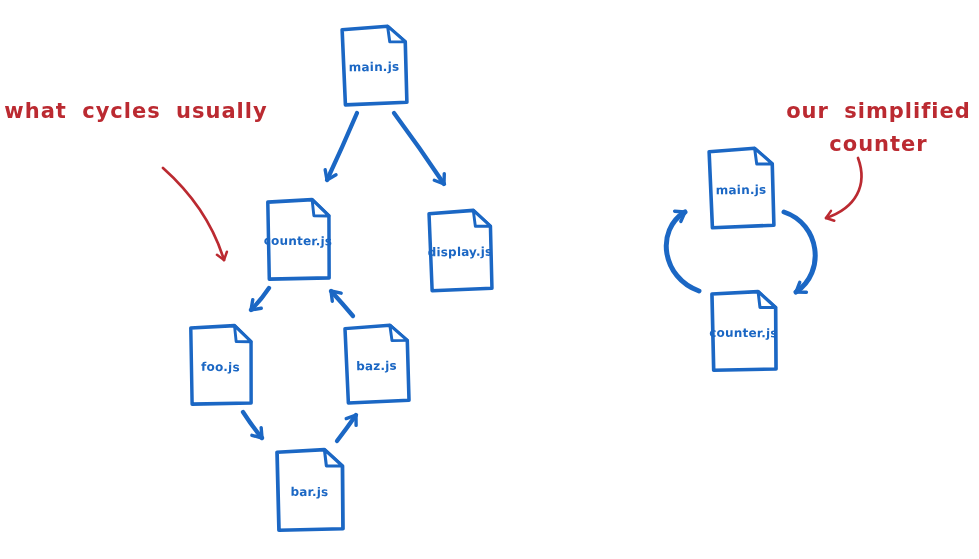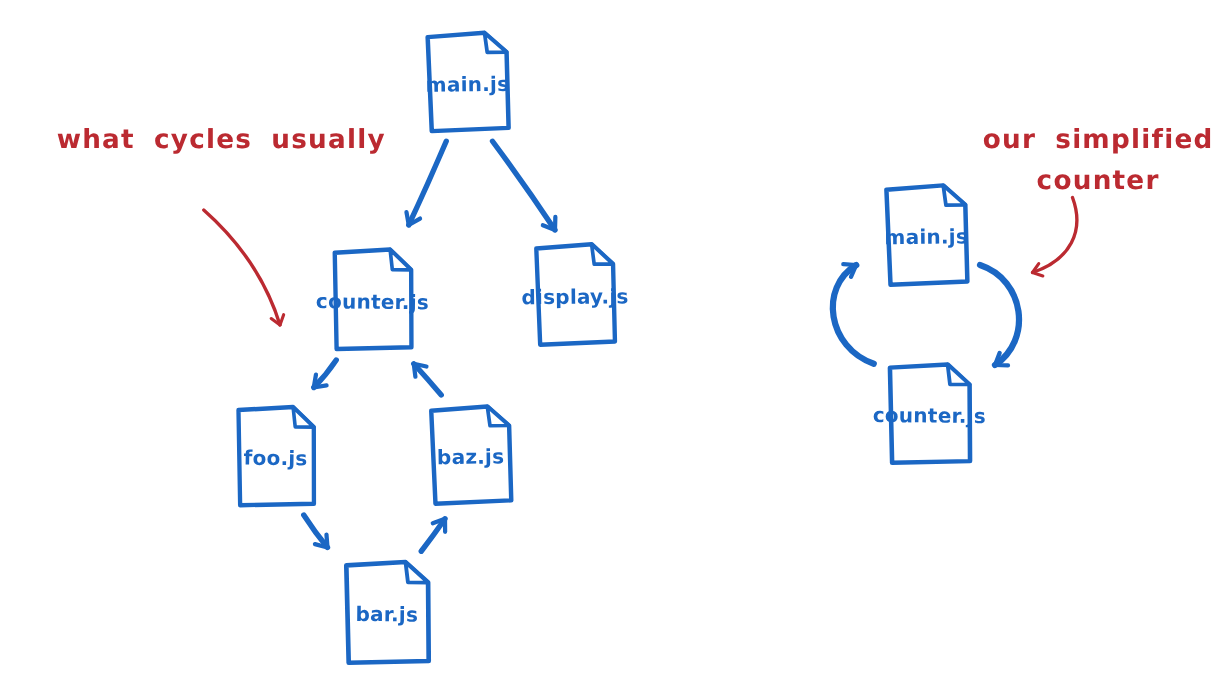--- a/index.html
+++ b/index.html
@@ -23,40 +23,40 @@
   .headblue{fill:none;stroke:var(--blue);stroke-width:3.4;stroke-linecap:round;stroke-linejoin:round;}
   .headred{fill:none;stroke:var(--red);stroke-width:2.5;stroke-linecap:round;stroke-linejoin:round;}
 
   
   .node{position:absolute;z-index:2;display:flex;align-items:center;justify-content:center;}
   .node svg.file{position:absolute;left:0;top:0;width:100%;height:100%;overflow:visible;}
   .node .page{fill:#ffffff;stroke:var(--blue);stroke-width:3.6;stroke-linejoin:round;stroke-linecap:round;}
   .node .fold{fill:#ffffff;stroke:var(--blue);stroke-width:3;stroke-linejoin:round;stroke-linecap:round;}
   .node .label{
     position:relative;z-index:1;margin-top:4px;
-    color:var(--blue);font-size:16px;font-weight:600;letter-spacing:.2px;
+    color:var(--blue);font-size:12px;font-weight:600;letter-spacing:.2px;
     white-space:nowrap;
   }
   .n-l-main   {left:337px;top:22px;  width:74px;height:86px;transform:rotate(-0.6deg);}
   .n-l-counter{left:262px;top:195px; width:72px;height:88px;transform:rotate(0.7deg);}
-  .n-l-display{left:424px;top:191px; width:72px;height:88px;transform:rotate(-0.5deg);align-items:center;}
+  .n-l-display{left:424px;top:206px; width:72px;height:88px;transform:rotate(-0.5deg);align-items:center;}
   .n-l-foo    {left:185px;top:321px; width:71px;height:87px;transform:rotate(0.8deg);}
   .n-l-baz    {left:340px;top:321px; width:73px;height:85px;transform:rotate(-0.7deg);}
   .n-l-bar    {left:271px;top:445px; width:77px;height:89px;transform:rotate(0.5deg);}
   .n-r-main   {left:704px;top:144px; width:74px;height:87px;transform:rotate(-0.6deg);}
   .n-r-counter{left:706px;top:287px; width:75px;height:87px;transform:rotate(0.6deg);}
 
   
   .caption{
     position:absolute;z-index:3;text-align:center;
     color:var(--red);font-size:21px;font-weight:600;
     letter-spacing:1px;word-spacing:7px;line-height:33px;
     white-space:nowrap;
   }
-  .caption-left{left:0;top:95px;width:272px;margin-left:41px;}
+  .caption-left{left:0;top:95px;width:272px;}
   .caption-right{left:778px;top:95px;width:201px;}
 </style>
 </head>
 <body>
 
 <div class="canvas">
 
   <svg class="wires" viewBox="0 0 979 559" xmlns="http://www.w3.org/2000/svg">
     <defs>
       <marker id="mblue" viewBox="-12 -9 16 18" markerWidth="16" markerHeight="18" markerUnits="userSpaceOnUse" refX="0" refY="0" orient="auto">

